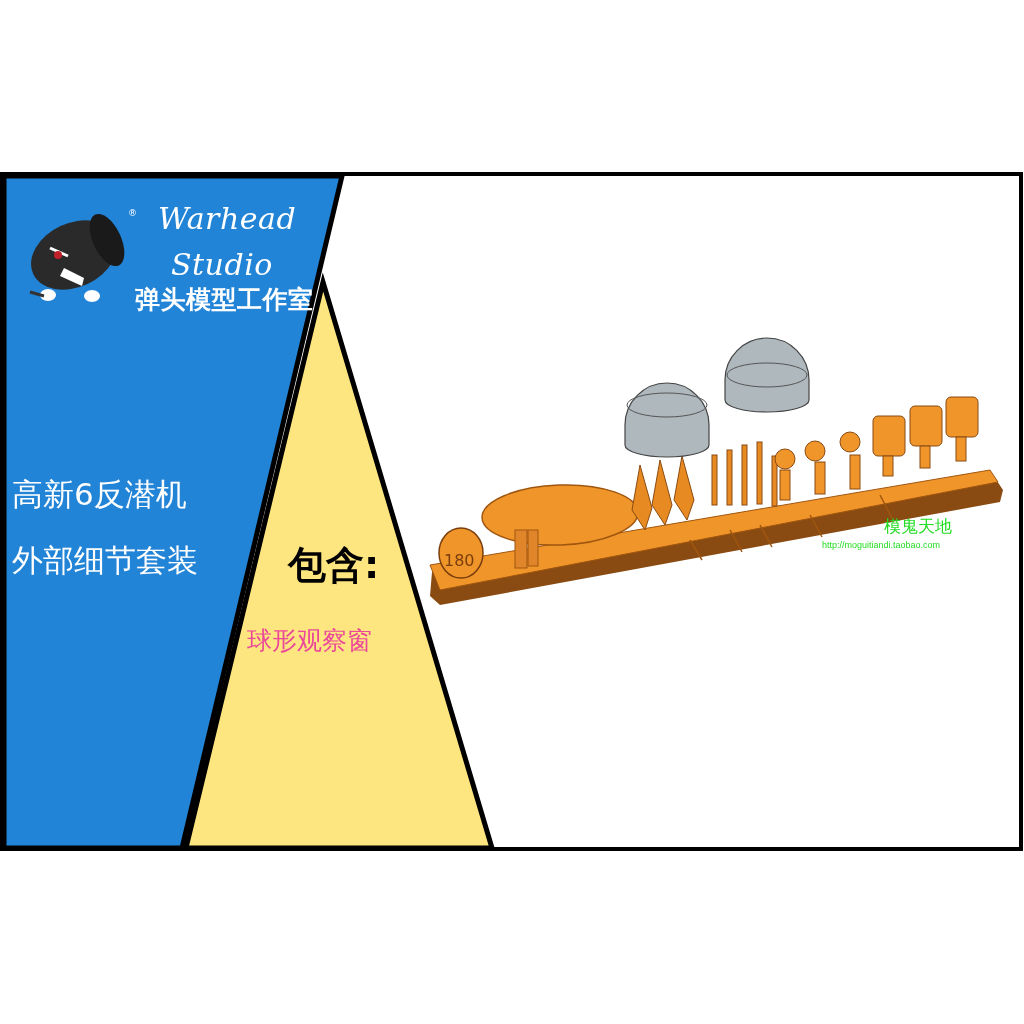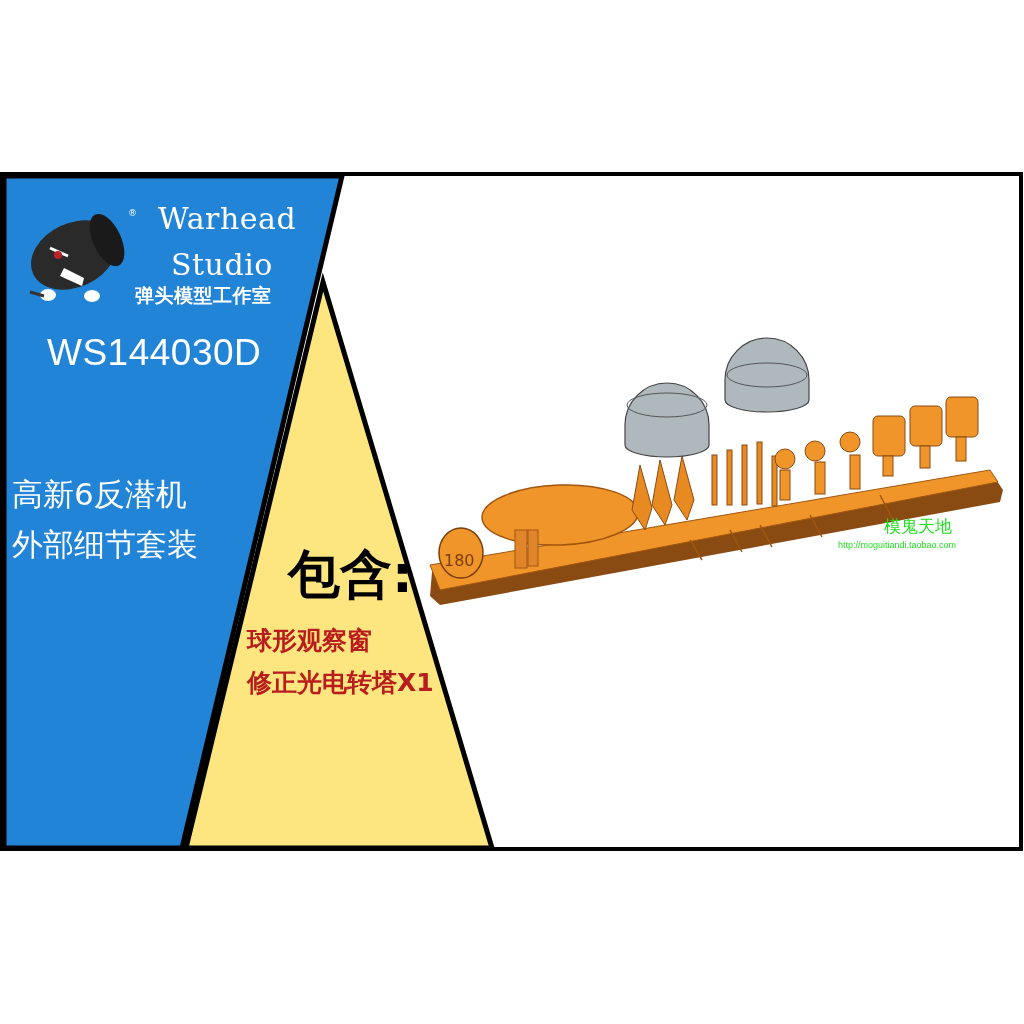--- a/index.html
+++ b/index.html
@@ -1,26 +1,26 @@
 <!DOCTYPE html>
 <html><head>
 <meta charset="utf-8">
 <style>
   html, body { margin:0; padding:0; }
   body { width:1024px; height:1024px; background:#ffffff; position:relative; overflow:hidden; font-family:"DejaVu Sans", sans-serif; }
   .frame { position:absolute; left:0; top:172px; width:1024px; height:680px; }
   .frame svg.bg { position:absolute; left:0; top:0; }
   .abs { position:absolute; }
-  .brand-en { font-family:"DejaVu Serif", serif; color:#fff; font-size:30px; line-height:34px; letter-spacing:0.5px;text-align:center; }
-  .brand-cn { color:#fff; font-size:19px; font-weight:bold; letter-spacing:0.5px; }
+  .brand-en { font-family:"DejaVu Serif", serif; font-style:italic; color:#fff; font-size:30px; line-height:34px; letter-spacing:0.5px;text-align:center; }
+  .brand-cn { color:#fff; font-size:25px; font-weight:bold; letter-spacing:0.5px; }
   .reg { color:#fff; font-size:9px; }
   .sku { color:#fff; font-family:"Liberation Sans", sans-serif; font-size:37px; letter-spacing:0.5px; }
   .title-cn { color:#fff; font-size:31px; font-weight:normal; line-height:48px; }
-  .contains { color:#000; font-size:52px; font-weight:bold; }
-  .item { color:#b91c1c; font-size:25px; font-weight:bold; line-height:42px; white-space:nowrap; }
+  .contains { color:#000; font-size:38px; font-weight:bold; }
+  .item { color:#ec4899; font-size:25px; font-weight:normal; line-height:42px; white-space:nowrap; }
   .wm-cn { color:#22dd22; font-size:17px; }
   .wm-url { color:#22dd22; font-family:"Liberation Sans", sans-serif; font-size:9px; }
 </style>
 </head>
 <body>
 
 <div class="frame">
   <svg class="bg" width="1024" height="680" viewBox="0 0 1024 680">
 
     <rect x="2" y="2" width="1019" height="675" fill="#ffffff" stroke="#000" stroke-width="4"></rect>
@@ -97,27 +97,25 @@
     <path d="M42,68 l20,10 l-2,8 l-22,-10 z" fill="#fff"></path>
     <ellipse cx="26" cy="95" rx="8" ry="6" fill="#fff"></ellipse>
     <ellipse cx="70" cy="96" rx="8" ry="6" fill="#fff"></ellipse>
     <line x1="8" y1="92" x2="22" y2="96" stroke="#333" stroke-width="3"></line>
   </svg>
   <div class="abs reg" style="left:128px;top:36px;">®</div>
   <div class="abs brand-en" style="left:158px;top:30px;">Warhead</div>
   <div class="abs brand-en" style="left:158px;top:76px;margin-left:13px;">Studio</div>
   <div class="abs brand-cn" style="left:135px;top:111px;">弹头模型工作室</div>
 
-  <div class="abs sku" style="left:47px;top:160px;">WS144030D</div>
 
   <div class="abs title-cn" style="left:12px;top:298px;">高新6反潜机</div>
-  <div class="abs title-cn" style="left:12px;top:348px;">外部细节套装</div>
+  <div class="abs title-cn" style="left:12px;top:364px;">外部细节套装</div>
 
   <div class="abs contains" style="left:288px;top:368px;">包含:</div>
 
   <div class="abs" style="left:247px;top:448px;">
     <div class="item">球形观察窗</div>
-    <div class="item">修正光电转塔X1</div>
   </div>
 
   <div class="abs wm-cn" style="left:884px;top:343px;">模鬼天地</div>
-  <div class="abs wm-url" style="left:822px;top:368px;margin-left:16px;">http://moguitiandi.taobao.com</div>
+  <div class="abs wm-url" style="left:822px;top:368px;">http://moguitiandi.taobao.com</div>
 </div>
 
 </body></html>

